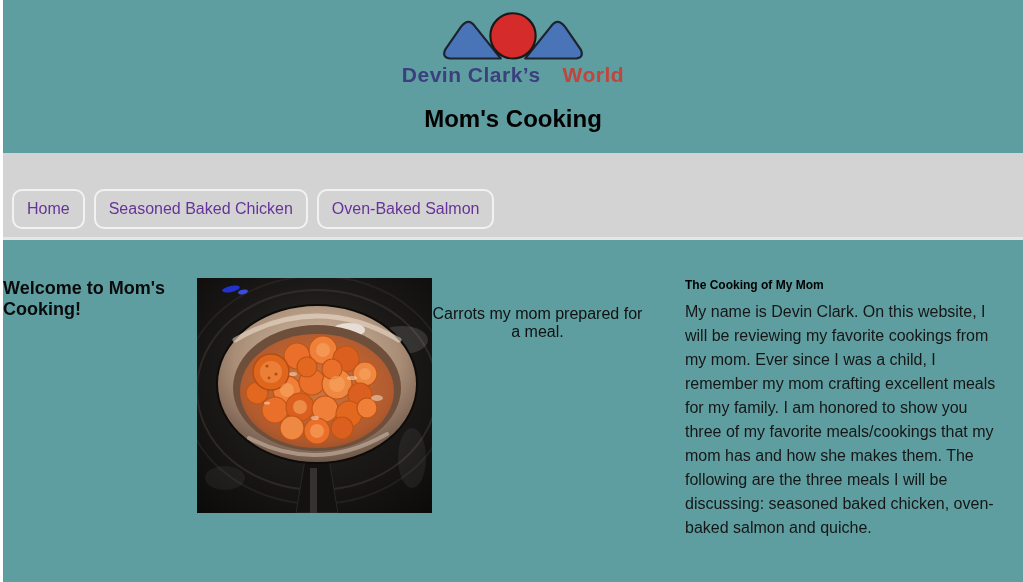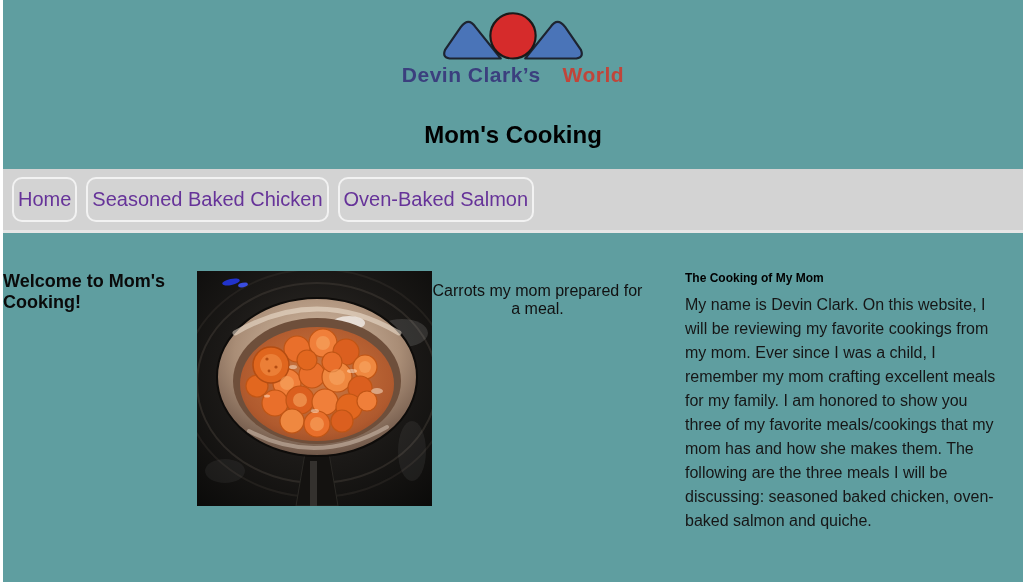--- a/index.html
+++ b/index.html
@@ -26,42 +26,43 @@
     font-weight: bold;
     letter-spacing: .5px;
     color: #3b3f7e;
     margin-top: 1px;
   }
   .logo-text .accent { color: #c0453a; margin-left: 22px; }
   .page-title {
     font-size: 24px;
     font-weight: bold;
     color: #000;
-    margin: 34px 0 20px 0;
+    margin: 18px 0 20px 0;
   }
   
   .nav-bar {
     background: #d3d3d3;
     border-bottom: 3px solid #e6e6e6;
     padding: 8px 0 8px 9px;
     display: flex;
     gap: 9px;
     align-items: center;
   }
   .nav-link {
     display: inline-block;
-    padding: 9px 4px;
+    padding: 9px 13px;
     border: 2px solid #f2f2f2;
     border-radius: 10px;
     color: #663399;
-    font-size: 20px;
+    font-size: 16px;
     text-decoration: none;
     cursor: pointer;
     background: transparent;
     white-space: nowrap;
+    margin-top: 28px;
   }
   
   .main-content {
     display: flex;
     padding-top: 38px;
     padding-bottom: 24px;
   }
   .col-left {
     width: 640px;
     display: flex;
@@ -71,21 +72,21 @@
   .col-left h2 {
     font-size: 18px;
     font-weight: bold;
     color: #0a0a0a;
     margin: 0 0 23px 0;
   }
   .photo-frame { width: 235px; height: 235px; line-height: 0; }
   .photo-caption {
     font-size: 16px;
     color: #111;
-    margin-top: 11px;
+    margin-top: 27px;
     text-align: center;
   }
   .col-right {
     width: 318px;
     margin-left: 42px;
   }
   .col-right h2 {
     font-size: 12px;
     font-weight: bold;
     color: #000000;

